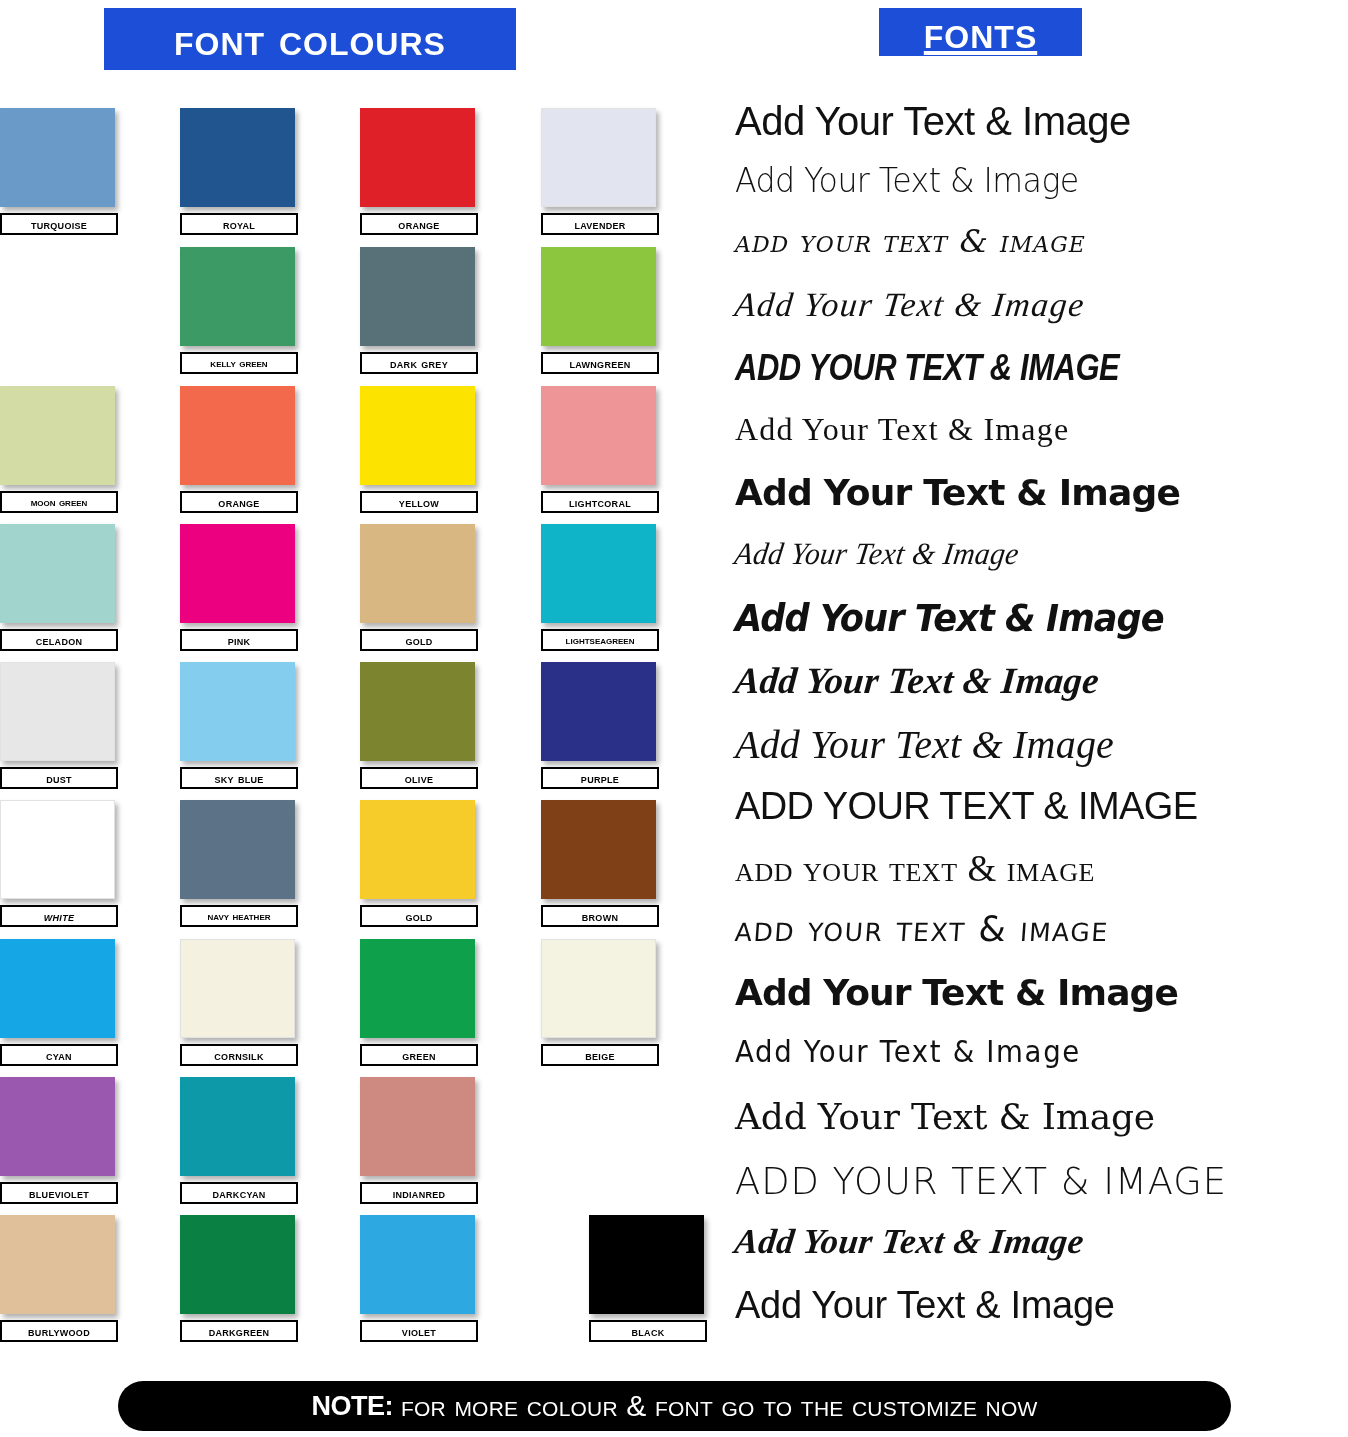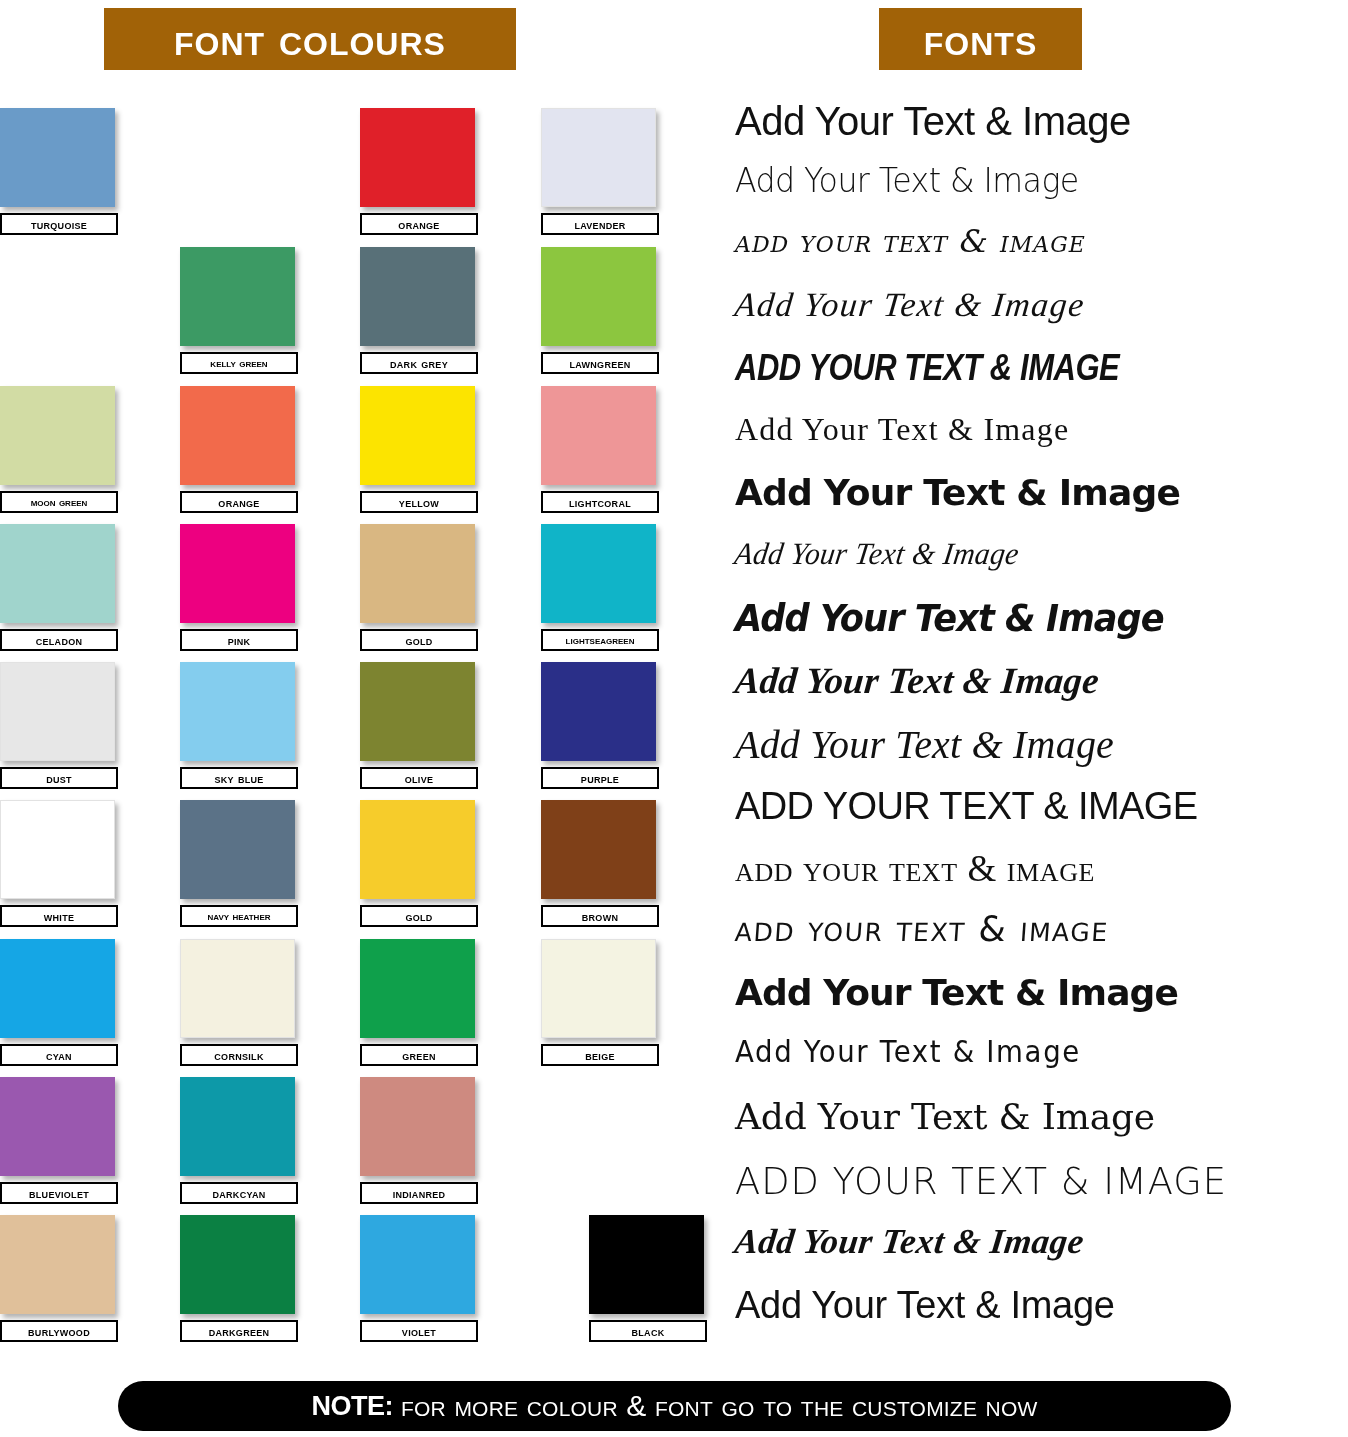--- a/index.html
+++ b/index.html
@@ -11,21 +11,21 @@
     width: 1348px;
     height: 1437px;
     position: relative;
     font-family: "Liberation Sans", sans-serif;
     overflow: hidden;
   }
 
   
   .hdr-banner {
     position: absolute;
-    background: #a16207;
+    background: #1d4ed8;
     color: #ffffff;
     font-family: "Liberation Sans", sans-serif;
     font-weight: bold;
     font-variant: small-caps;
     text-transform: lowercase;
     letter-spacing: 1px;
     text-align: center;
     display: flex;
     align-items: center;
     justify-content: center;
@@ -35,22 +35,23 @@
     left: 104px;
     top: 8px;
     width: 412px;
     height: 62px;
     font-size: 46px;
   }
   #hdr-fonts {
     left: 879px;
     top: 8px;
     width: 203px;
-    height: 62px;
+    height: 48px;
     font-size: 46px;
+    text-decoration: underline;
   }
 
   
   #colours-grid {
     position: absolute;
     left: 0px;
     top: 108px;
     width: 672px;
     height: 1245px;
   }
@@ -165,20 +166,24 @@
 
 <div id="hdr-colours" class="hdr-banner">Font Colours</div>
 
 <div id="hdr-fonts" class="hdr-banner">Fonts</div>
 
 <div id="colours-grid">
     <div class="swatch-cell" style="left: 0px; top: 0px;">
       <div class="swatch-chip" style="background: rgb(106, 155, 200);"></div>
       <div class="swatch-label">Turquoise</div>
     </div>
+    <div class="swatch-cell" style="left: 180px; top: 0px;">
+      <div class="swatch-chip" style="background: rgb(32, 85, 143);"></div>
+      <div class="swatch-label">Royal</div>
+    </div>
     <div class="swatch-cell" style="left: 360px; top: 0px;">
       <div class="swatch-chip" style="background: rgb(224, 32, 41);"></div>
       <div class="swatch-label">Orange</div>
     </div>
     <div class="swatch-cell" style="left: 541px; top: 0px;">
       <div class="swatch-chip needs-outline" style="background: rgb(226, 228, 240);"></div>
       <div class="swatch-label">Lavender</div>
     </div>
     <div class="swatch-cell" style="left: 180px; top: 139px;">
       <div class="swatch-chip" style="background: rgb(60, 154, 100);"></div>
@@ -233,21 +238,21 @@
       <div class="swatch-label">Sky Blue</div>
     </div>
     <div class="swatch-cell" style="left: 360px; top: 554px;">
       <div class="swatch-chip" style="background: rgb(125, 132, 48);"></div>
       <div class="swatch-label">Olive</div>
     </div>
     <div class="swatch-cell" style="left: 541px; top: 554px;">
       <div class="swatch-chip" style="background: rgb(42, 47, 136);"></div>
       <div class="swatch-label">Purple</div>
     </div>
-    <div class="swatch-cell" style="left: 0px; top: 692px;">
+    <div class="swatch-cell" style="left: 0px; top: 692px; font-style: italic;">
       <div class="swatch-chip needs-outline" style="background: rgb(255, 255, 255);"></div>
       <div class="swatch-label">White</div>
     </div>
     <div class="swatch-cell" style="left: 180px; top: 692px;">
       <div class="swatch-chip" style="background: rgb(91, 114, 135);"></div>
       <div class="swatch-label tight">Navy Heather</div>
     </div>
     <div class="swatch-cell" style="left: 360px; top: 692px;">
       <div class="swatch-chip" style="background: rgb(246, 204, 43);"></div>
       <div class="swatch-label">Gold</div>

